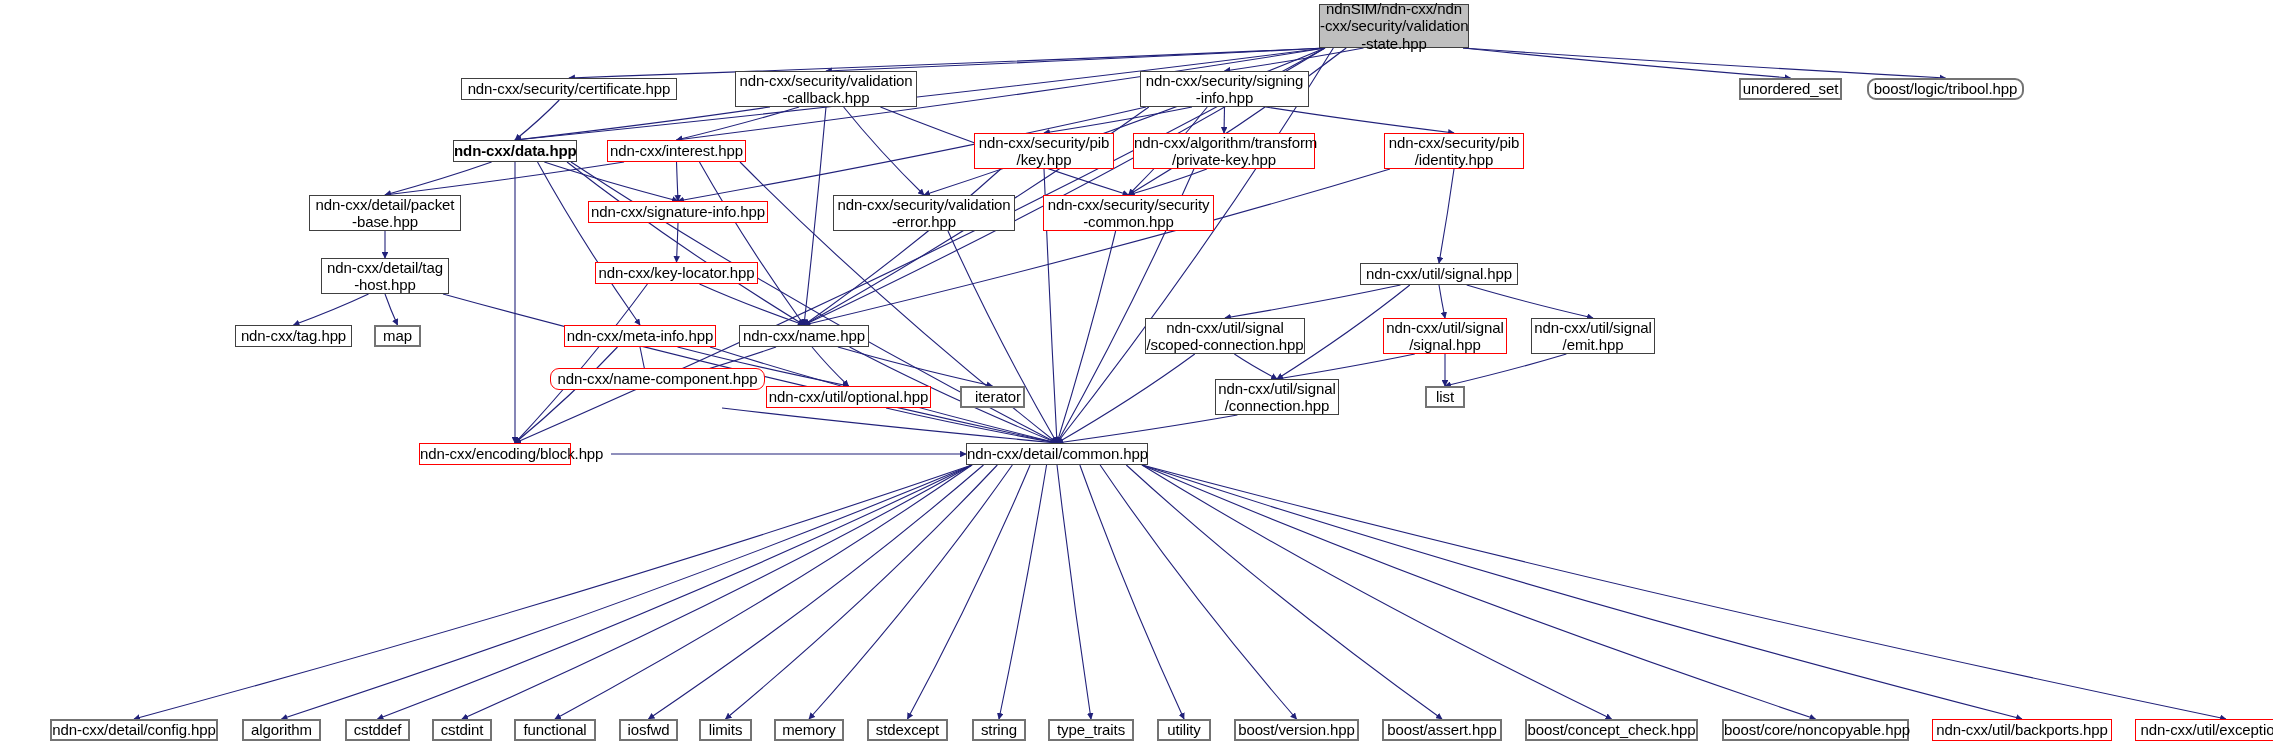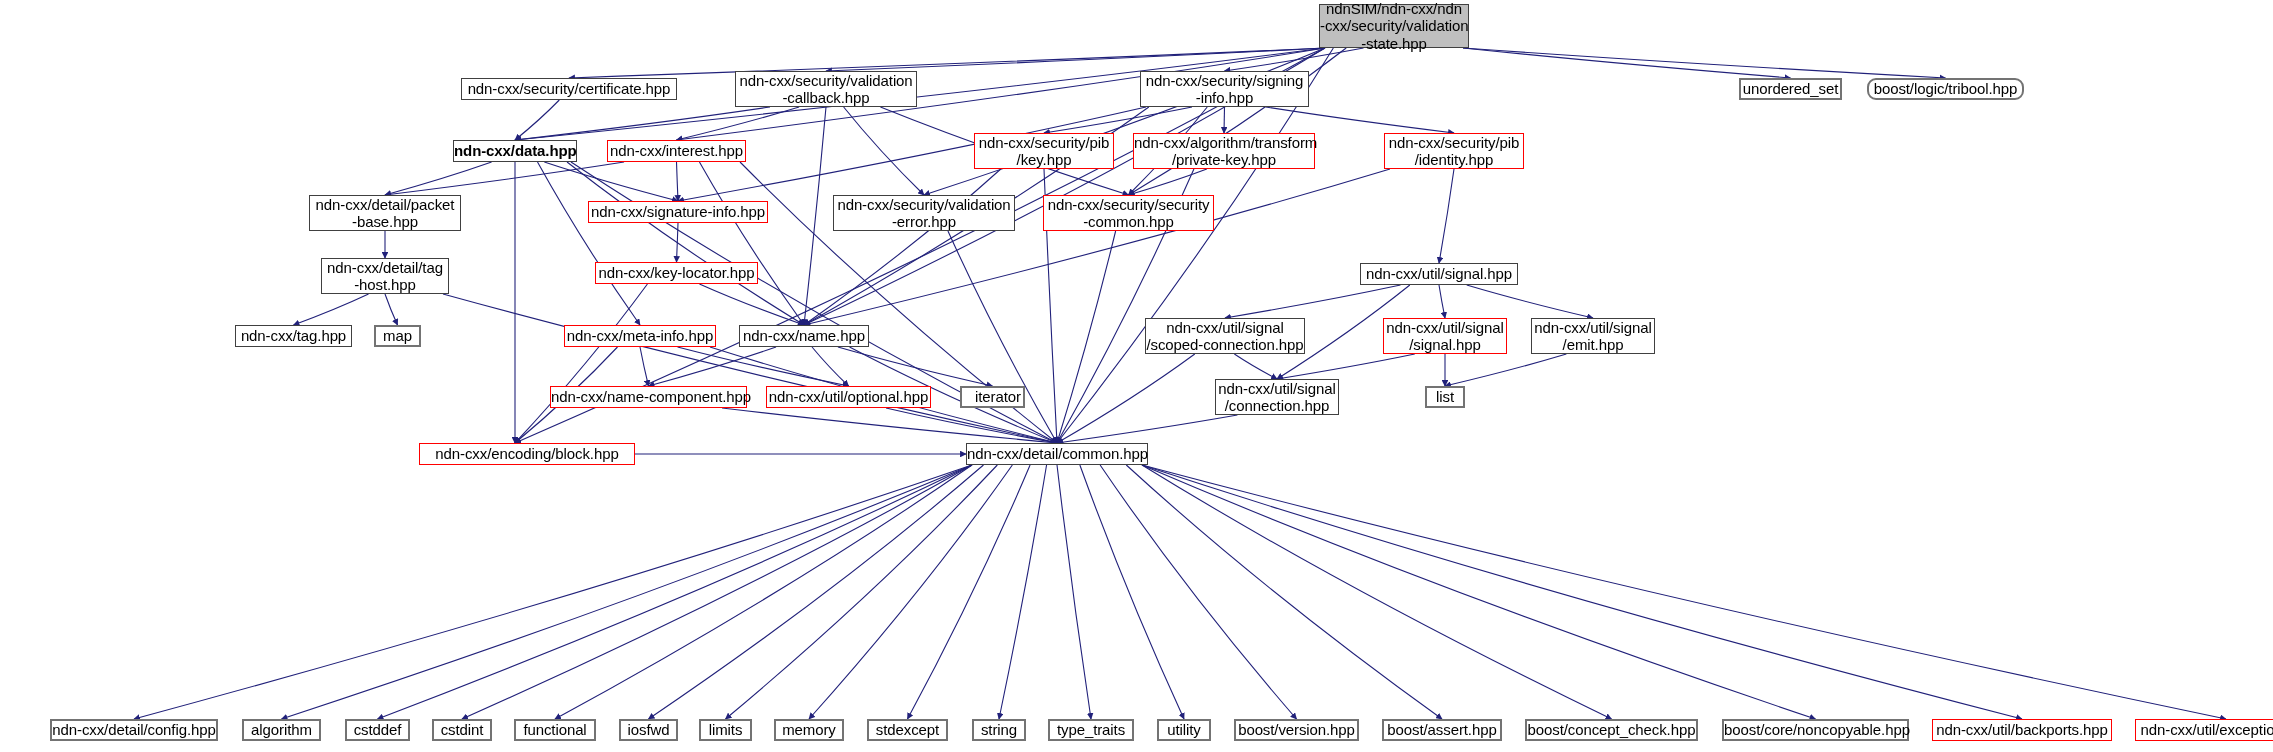--- a/index.html
+++ b/index.html
@@ -165,27 +165,27 @@
     <div class="node n-hdr" style="left: 188px; top: 325px; width: 117px; height: 22px;"><span>ndn-cxx/tag.hpp</span></div>
     <div class="node n-sys" style="left: 327px; top: 325px; width: 47px; height: 22px;"><span>map</span></div>
     <div class="node n-red" style="left: 517px; top: 325px; width: 152px; height: 22px;"><span>ndn-cxx/meta-info.hpp</span></div>
     <div class="node n-hdr" style="left: 692px; top: 325px; width: 130px; height: 22px;"><span>ndn-cxx/name.hpp</span></div>
     <div class="node n-hdr" style="left: 1098px; top: 318px; width: 160px; height: 36px;"><span>ndn-cxx/util/signal
 /scoped-connection.hpp</span></div>
     <div class="node n-red" style="left: 1336px; top: 318px; width: 124px; height: 36px;"><span>ndn-cxx/util/signal
 /signal.hpp</span></div>
     <div class="node n-hdr" style="left: 1484px; top: 318px; width: 124px; height: 36px;"><span>ndn-cxx/util/signal
 /emit.hpp</span></div>
-    <div class="node n-red" style="left: 503px; top: 386px; width: 197px; height: 22px;"><span>ndn-cxx/name-component.hpp</span></div>
+    <div class="node n-red" style="left: 503px; top: 368px; width: 215px; height: 22px; border-radius: 9px;"><span>ndn-cxx/name-component.hpp</span></div>
     <div class="node n-red" style="left: 719px; top: 386px; width: 165px; height: 22px;"><span>ndn-cxx/util/optional.hpp</span></div>
     <div class="node n-sys" style="left: 913px; top: 386px; width: 65px; height: 22px; padding-left: 11px;"><span>iterator</span></div>
     <div class="node n-hdr" style="left: 1168px; top: 379px; width: 124px; height: 36px;"><span>ndn-cxx/util/signal
 /connection.hpp</span></div>
     <div class="node n-sys" style="left: 1378px; top: 386px; width: 40px; height: 22px;"><span>list</span></div>
-    <div class="node n-red" style="left: 372px; top: 443px; width: 216px; height: 22px;"><span>ndn-cxx/encoding/block.hpp</span></div>
+    <div class="node n-red" style="left: 372px; top: 443px; width: 152px; height: 22px;"><span>ndn-cxx/encoding/block.hpp</span></div>
     <div class="node n-hdr" style="left: 919px; top: 443px; width: 182px; height: 22px;"><span>ndn-cxx/detail/common.hpp</span></div>
     <div class="node n-sys" style="left: 3px; top: 719px; width: 168px; height: 22px;"><span>ndn-cxx/detail/config.hpp</span></div>
     <div class="node n-sys" style="left: 195px; top: 719px; width: 79px; height: 22px;"><span>algorithm</span></div>
     <div class="node n-sys" style="left: 298px; top: 719px; width: 65px; height: 22px;"><span>cstddef</span></div>
     <div class="node n-sys" style="left: 385px; top: 719px; width: 60px; height: 22px;"><span>cstdint</span></div>
     <div class="node n-sys" style="left: 467px; top: 719px; width: 82px; height: 22px;"><span>functional</span></div>
     <div class="node n-sys" style="left: 572px; top: 719px; width: 59px; height: 22px;"><span>iosfwd</span></div>
     <div class="node n-sys" style="left: 652px; top: 719px; width: 53px; height: 22px;"><span>limits</span></div>
     <div class="node n-sys" style="left: 727px; top: 719px; width: 70px; height: 22px;"><span>memory</span></div>
     <div class="node n-sys" style="left: 820px; top: 719px; width: 81px; height: 22px;"><span>stdexcept</span></div>

